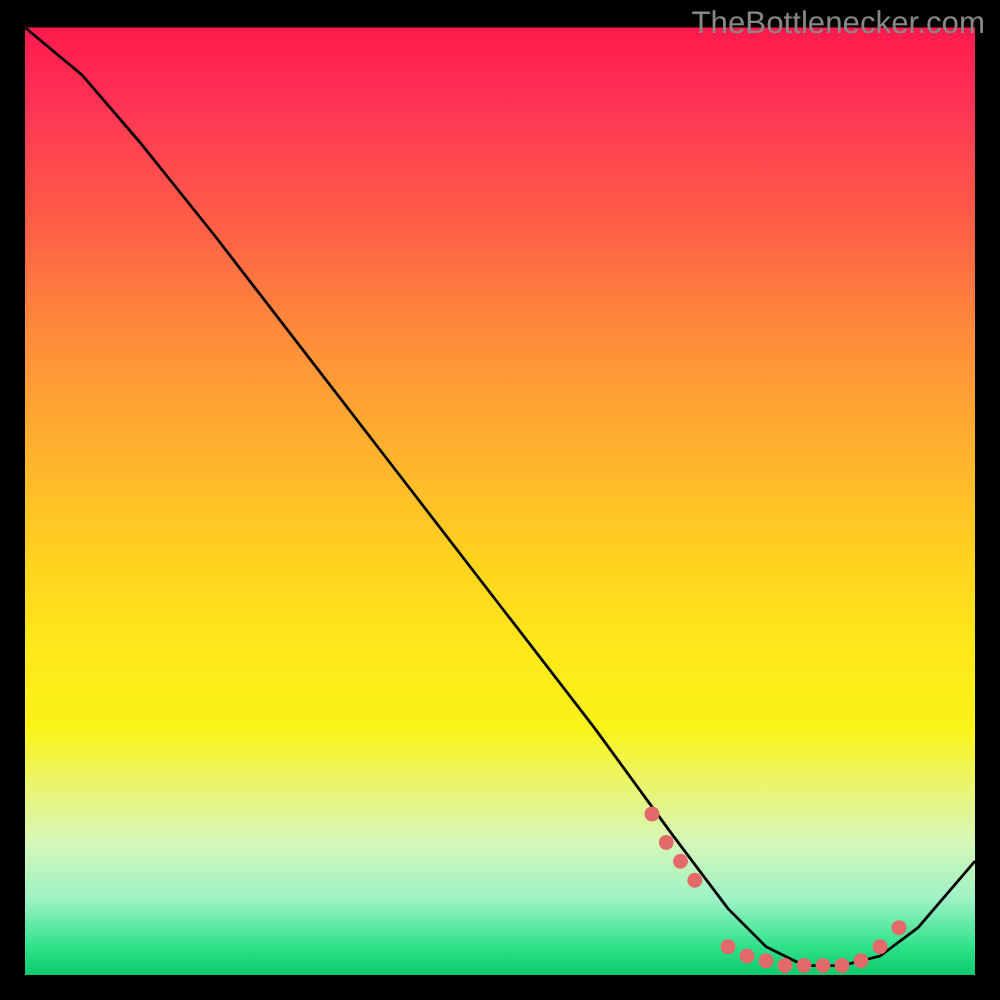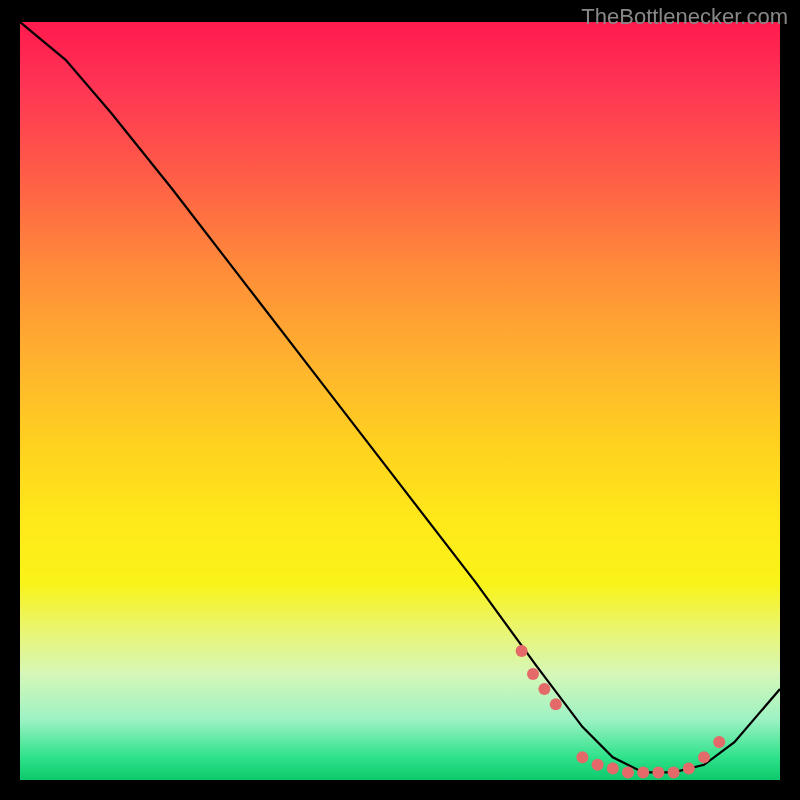--- a/index.html
+++ b/index.html
@@ -9,21 +9,21 @@
     background: #000;
     position: relative;
     font-family: Arial, sans-serif;
     overflow: hidden;
   }
   .watermark {
     position: absolute;
     top: 4px;
     right: 12px;
     color: #888;
-    font-size: 22px;
+    font-size: 25px;
     z-index: 10;
   }
   .plot-area {
     position: absolute;
     left: 20px;
     top: 22px;
     width: 760px;
     height: 758px;
     background: linear-gradient(to bottom,
       #ff1a4d 0%,

